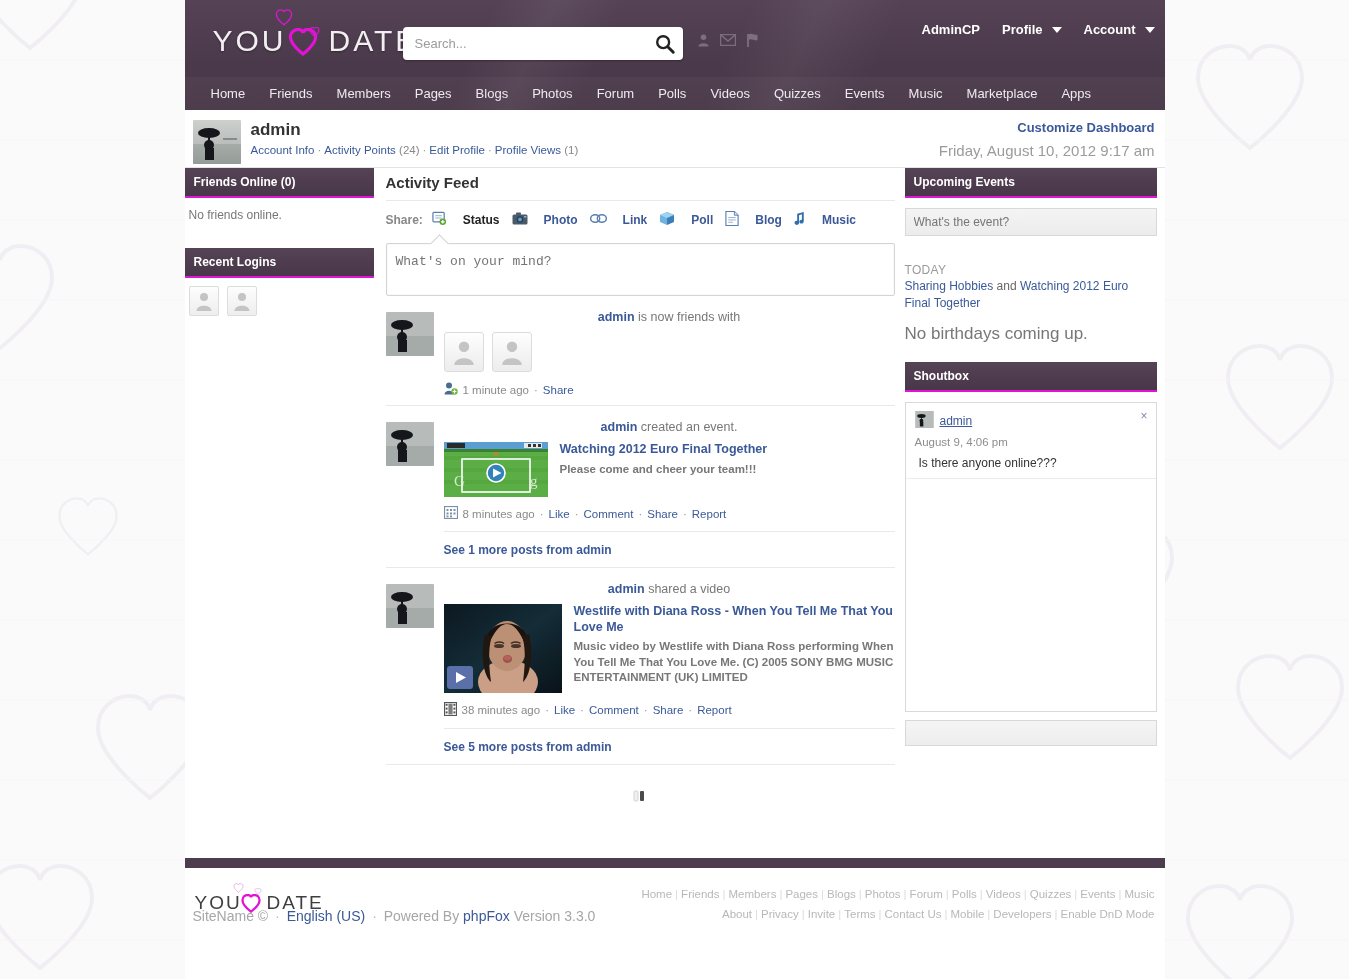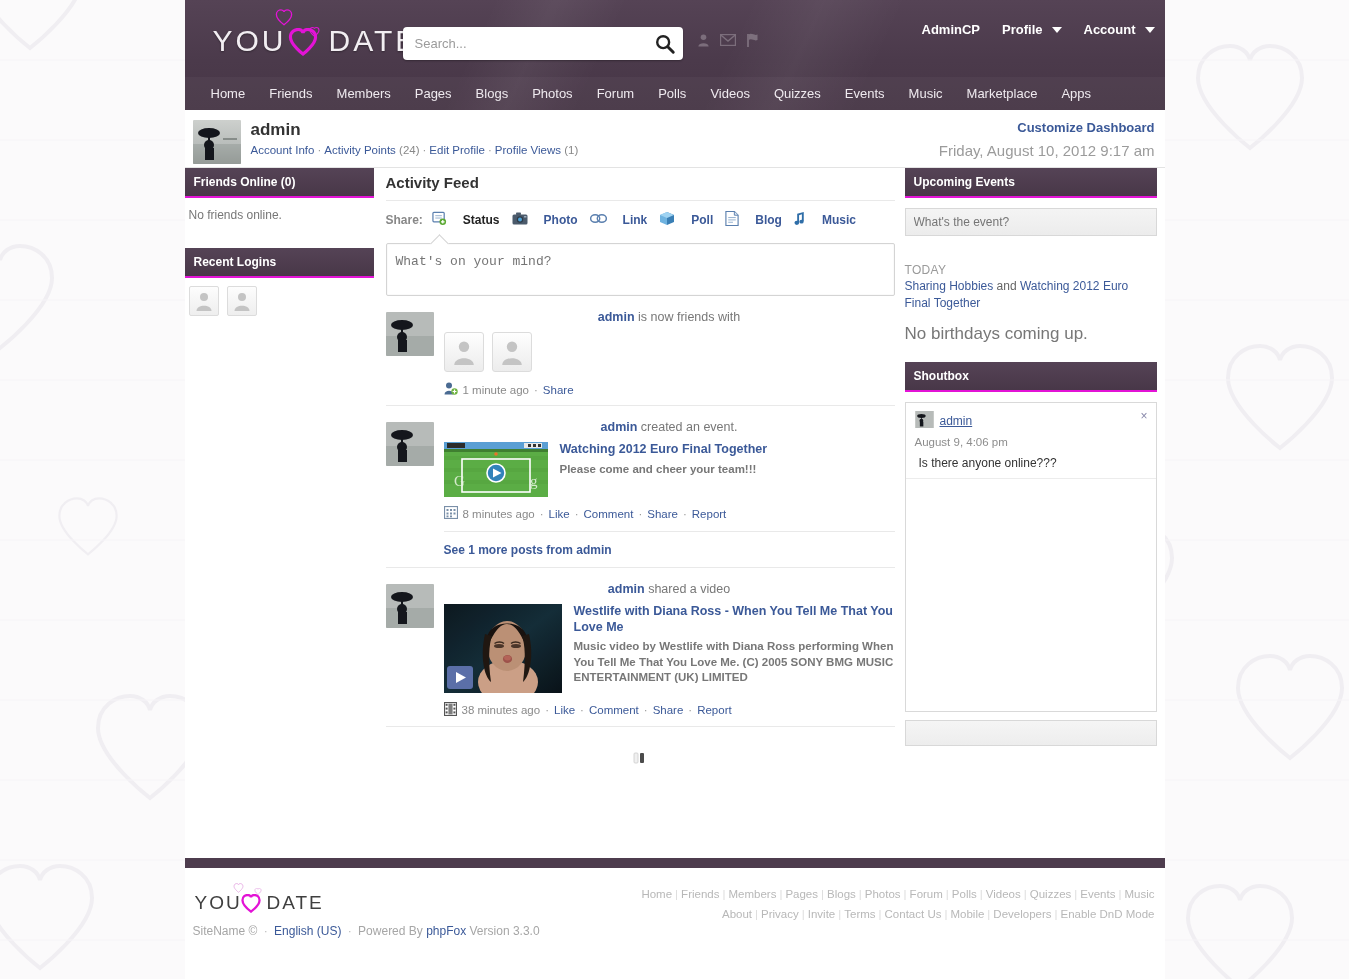--- a/index.html
+++ b/index.html
@@ -311,22 +311,22 @@
     position:absolute; top: 10px;
     color: #3f3f3f; font-size: 19px; letter-spacing: 2px;
   }
   .flogo .fw1 { left: 0; }
   .flogo .fw2 { left: 72px; }
   .fheart-main { position:absolute; left: 46px; top: 12px; width: 20px; height: 19px; }
   .fheart-s1 { position:absolute; left: 38px; top: 0px; width: 11px; height: 10px; }
   .fheart-s2 { position:absolute; left: 59px; top: 2px; width: 8px; height: 7px; }
   .fheart-main svg,.fheart-s1 svg,.fheart-s2 svg{width:100%;height:100%}
   .fcopy {
-    position:absolute; left: 8px; top: 56px;
-    font-size: 12px; color: #a6a6a6;
+    position:absolute; left: 8px; top: 40px;
+    font-size: 14px; color: #a6a6a6;
   }
   .fcopy a { color: #3b5998; text-decoration:none; }
   .fcopy .sep { margin: 0 3px; color:#bbb;}
   .flinks {
     position:absolute; right: 10px; top: 16px;
     text-align: right;
     font-size: 11.5px;
     line-height: 20px;
   }
   .flinks a { color: #b8b8b8; text-decoration:none; }
@@ -786,20 +786,23 @@
             <span>38 minutes ago</span>
             <span class="dot">·</span>
               <a href="#">Like</a>
             <span class="dot">·</span>
               <a href="#">Comment</a>
             <span class="dot">·</span>
               <a href="#">Share</a>
             <span class="dot">·</span>
               <a href="#">Report</a>
           </div>
+          <div class="more-posts">
+            <a href="#">See 5 more posts from admin</a>
+          </div>
         </div>
       </div>
 
       <div class="feed-sep"></div>
 
       <div class="spinner-row">
         <span>
           <svg width="14" height="14" viewBox="0 0 14 14">
               <rect x="1" y="2" width="4" height="10" rx="1" fill="#f0f0f0" stroke="#ccc" stroke-width=".8"></rect>
               <rect x="7" y="2" width="4" height="10" rx="1" fill="#4b4b4b"></rect>

